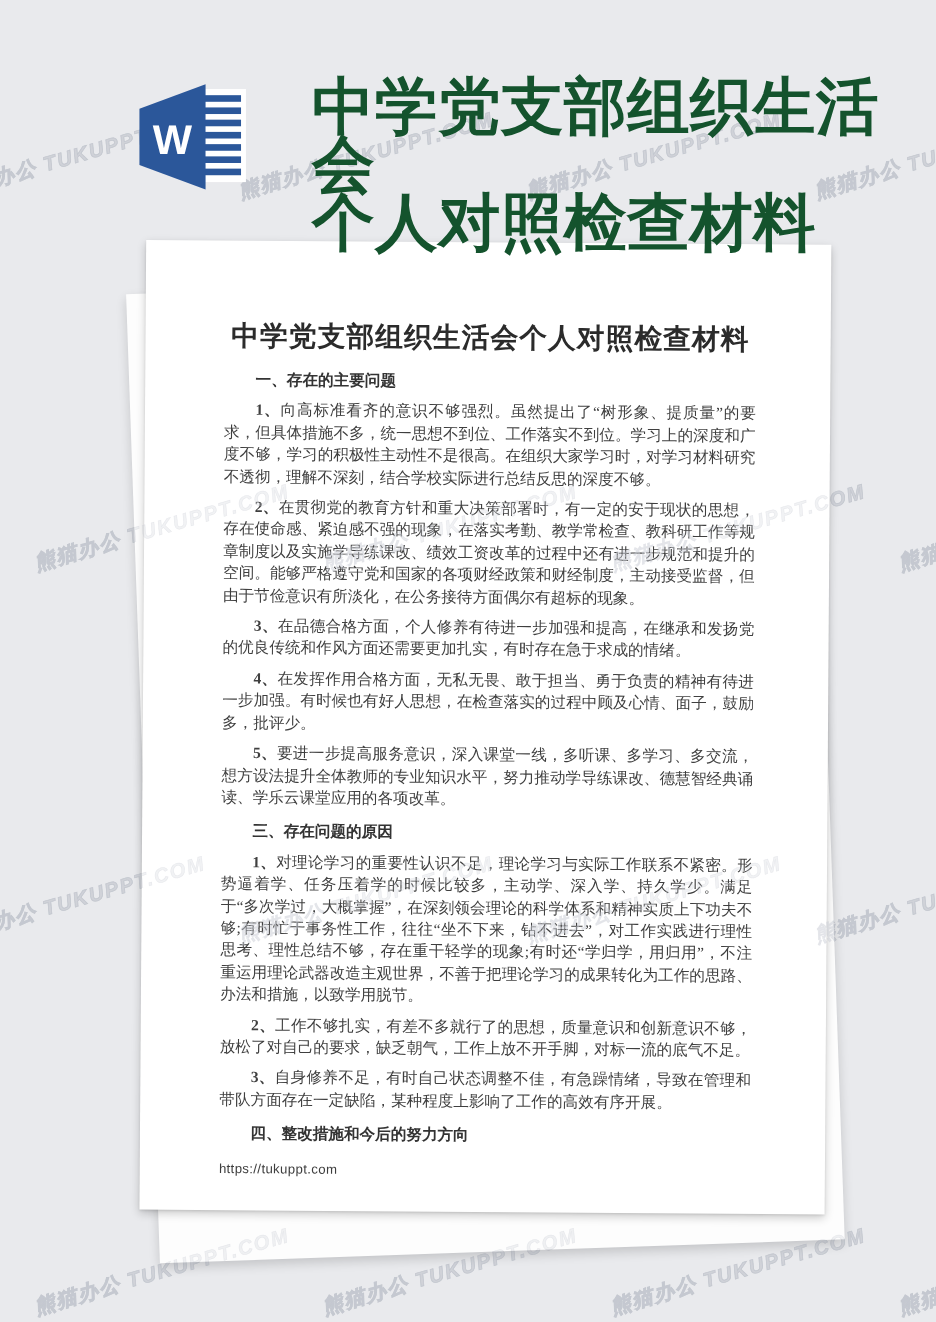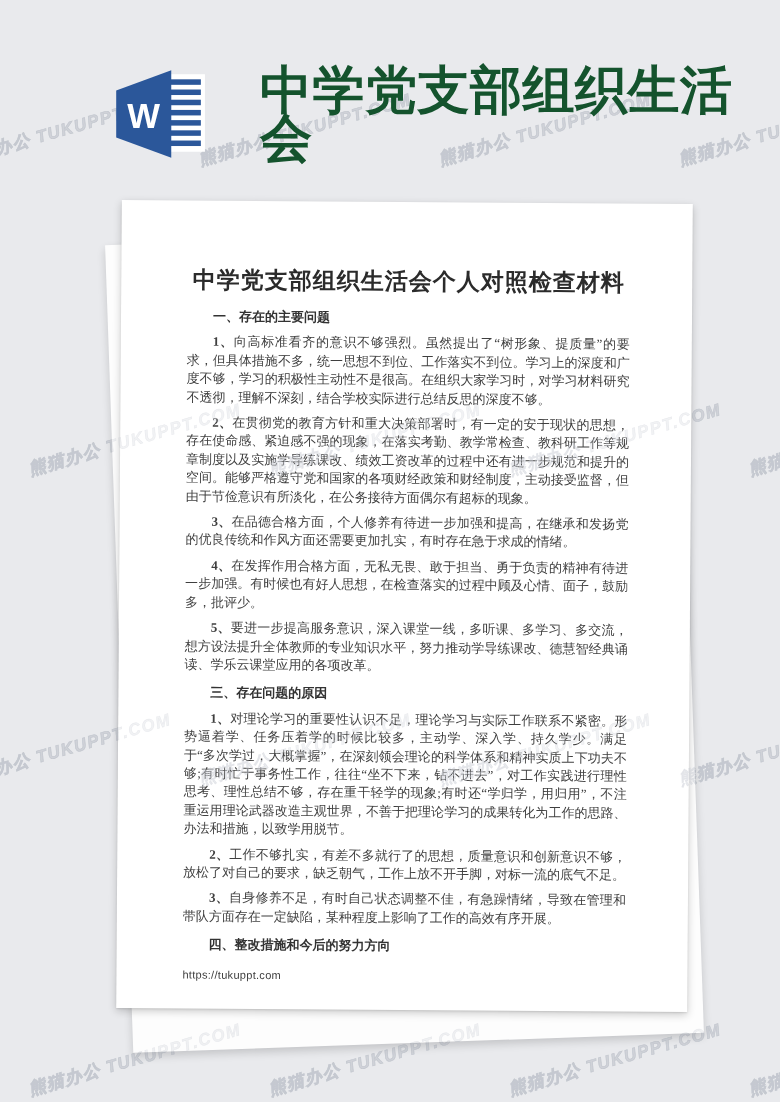--- a/index.html
+++ b/index.html
@@ -116,16 +116,17 @@
         <rect x="60" y="44" width="33" height="5.4"></rect>
         <rect x="60" y="54" width="33" height="5.4"></rect>
         <rect x="60" y="64" width="33" height="5.4"></rect>
         <rect x="60" y="74" width="33" height="5.4"></rect>
       </g>
       <polygon points="10,25 64,5 64,91 10,71" fill="#2B579A"></polygon>
       <text x="37" y="62" text-anchor="middle" fill="#ffffff" font-family="Liberation Sans, DejaVu Sans, sans-serif" font-size="34" font-weight="bold">W</text>
     </svg>
     <div class="header-title">
       <div>中学党支部组织生活会</div>
+      <div>个人对照检查材料</div>
     </div>
   </header>
 
 </div>
 
 </body></html>

